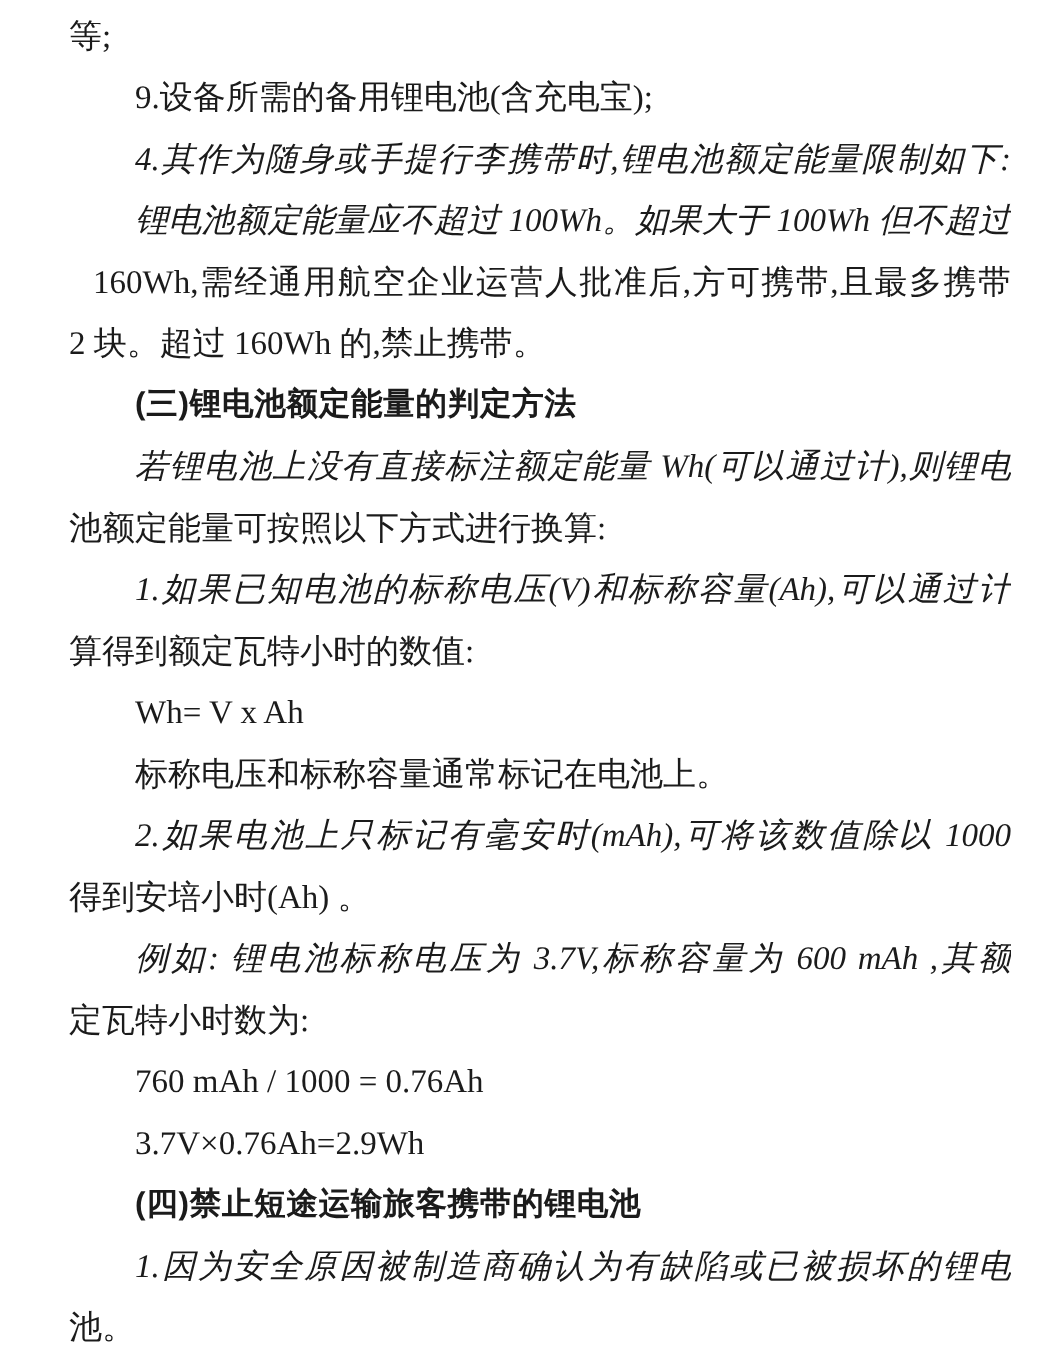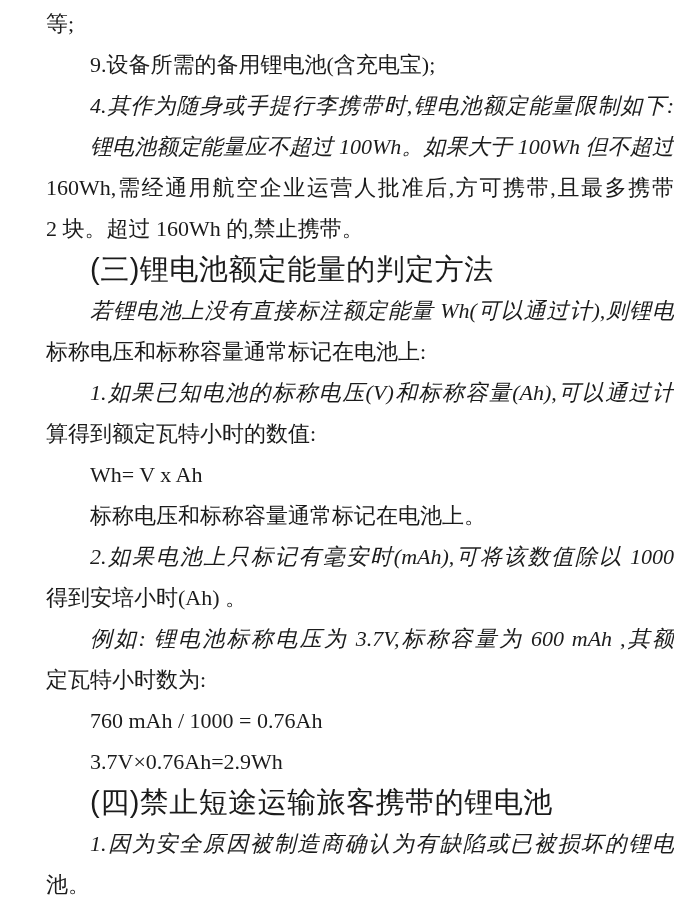--- a/index.html
+++ b/index.html
@@ -27,43 +27,44 @@
     text-indent:44px;
     white-space:normal;
     text-align:justify;
     text-align-last:justify;
     font-style:italic;
   }
   .para-cont-justify{
     white-space:normal;
     text-align:justify;
     text-align-last:justify;
+    margin-left:16px;
   }
   .heading{
     text-indent:44px;
-    font-weight:normal;
-    font-size:29px;
+    font-weight:bold;
+    font-size:21px;
     font-family:"Liberation Sans","DejaVu Sans",sans-serif;
     letter-spacing:0.5px;
   }
 </style>
 </head>
 <body>
 
 <div class="page" style="background: rgb(255, 255, 255); color: rgb(27, 27, 27);">
   <div class="doc">
       <div class="line para-cont">等;</div>
       <div class="line para-first">9.设备所需的备用锂电池(含充电宝);</div>
       <div class="line para-first-justify">4.其作为随身或手提行李携带时,锂电池额定能量限制如下:</div>
       <div class="line para-first-justify">锂电池额定能量应不超过 100Wh。如果大于 100Wh 但不超过</div>
       <div class="line para-cont-justify">160Wh,需经通用航空企业运营人批准后,方可携带,且最多携带</div>
       <div class="line para-cont">2 块。超过 160Wh 的,禁止携带。</div>
       <div class="line heading">(三)锂电池额定能量的判定方法</div>
       <div class="line para-first-justify">若锂电池上没有直接标注额定能量 Wh(可以通过计),则锂电</div>
-      <div class="line para-cont">标称电压和标称容量通常标记在电池上:</div>
+      <div class="line para-cont">池额定能量可按照以下方式进行换算:</div>
       <div class="line para-first-justify">1.如果已知电池的标称电压(V)和标称容量(Ah),可以通过计</div>
       <div class="line para-cont">算得到额定瓦特小时的数值:</div>
       <div class="line para-first">Wh= V x Ah</div>
       <div class="line para-first">标称电压和标称容量通常标记在电池上。</div>
       <div class="line para-first-justify">2.如果电池上只标记有毫安时(mAh),可将该数值除以 1000</div>
       <div class="line para-cont">得到安培小时(Ah) 。</div>
       <div class="line para-first-justify">例如: 锂电池标称电压为 3.7V,标称容量为 600 mAh ,其额</div>
       <div class="line para-cont">定瓦特小时数为:</div>
       <div class="line para-first">760 mAh / 1000 = 0.76Ah</div>
       <div class="line para-first">3.7V×0.76Ah=2.9Wh</div>

